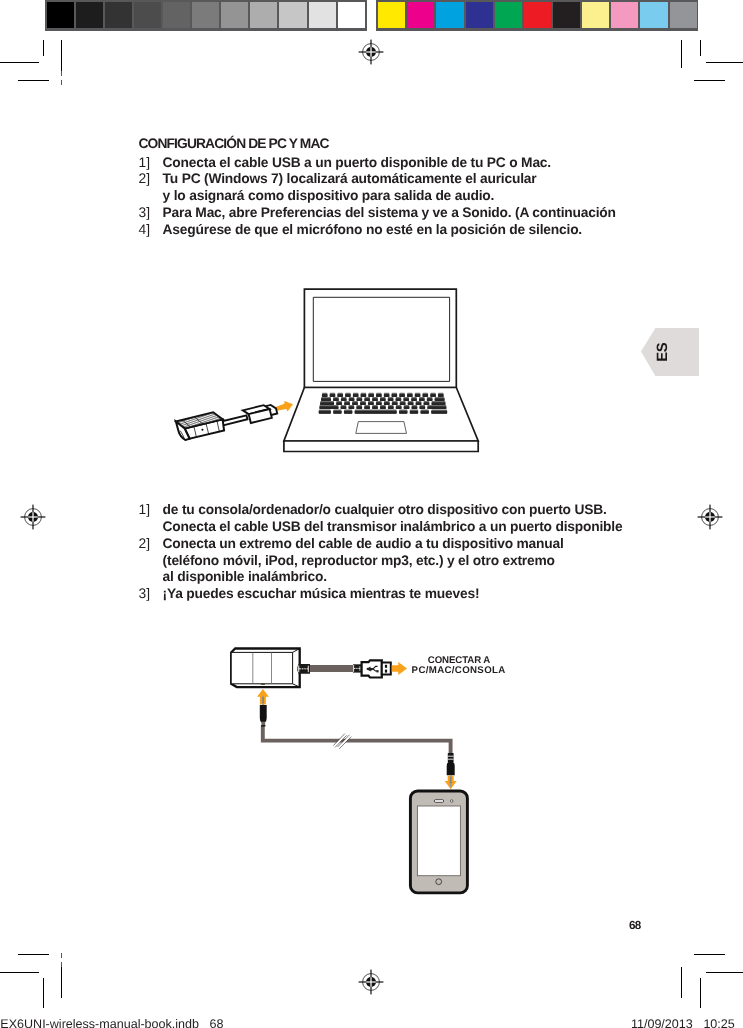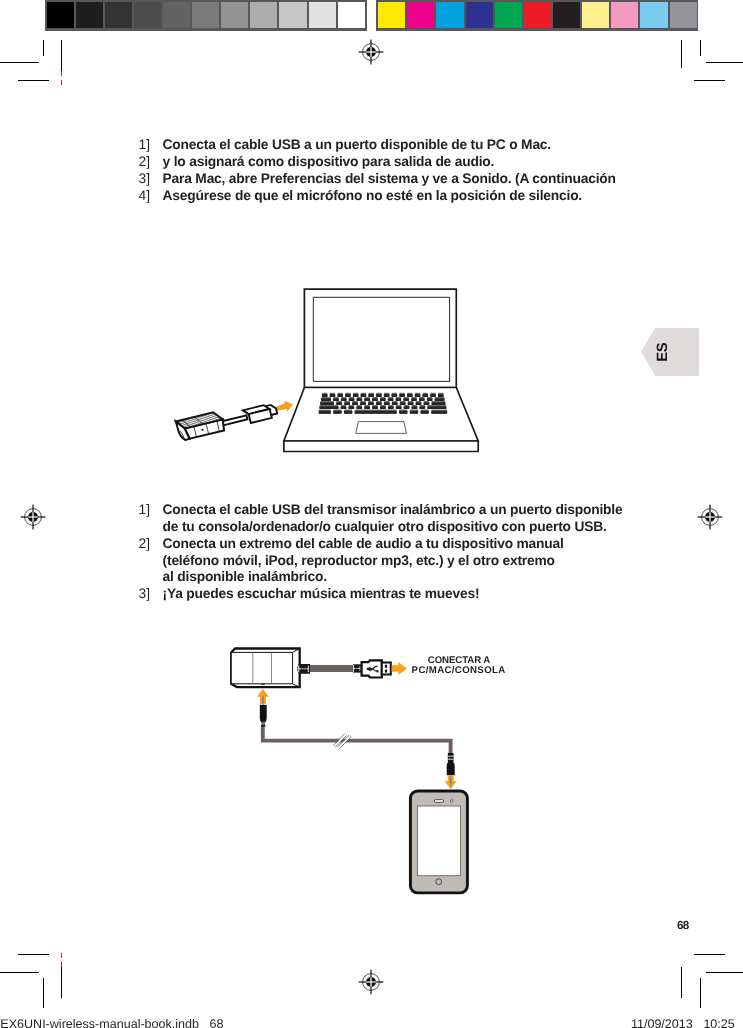--- a/index.html
+++ b/index.html
@@ -143,30 +143,32 @@
   </svg>
 
   <div id="estab" style="left:640.6px;top:327.8px;width:58.8px;height:48px;">
     <svg width="58.8" height="48" viewBox="0 0 58.8 48">
       <path d="M14.4 0 H58.8 V48 H14.4 L0 23.6 Z" fill="#dedbda"></path>
     </svg>
     <span class="lbl" style="left:13.2px;top:17.6px;width:18.8px;text-align:center;">ES</span>
   </div>
 
   <div class="block" id="block0" style="top:137.2px;">
+      <div class="sec-title">CONFIGURACIÓN DE PC Y MAC</div>
       <ul class="olist">
         <li>
           <span class="num">1]</span>
           <span class="txt">
             <div>Conecta el cable USB a un puerto disponible de tu PC o Mac.</div>
           </span>
         </li>
         <li>
           <span class="num">2]</span>
           <span class="txt">
+            <div>Tu PC (Windows 7) localizará automáticamente el auricular</div>
             <div>y lo asignará como dispositivo para salida de audio.</div>
           </span>
         </li>
         <li>
           <span class="num">3]</span>
           <span class="txt">
             <div>Para Mac, abre Preferencias del sistema y ve a Sonido. (A continuación</div>
           </span>
         </li>
         <li>
@@ -175,22 +177,22 @@
             <div>Asegúrese de que el micrófono no esté en la posición de silencio.</div>
           </span>
         </li>
       </ul>
     </div>
   <div class="block" id="block1" style="top:502.2px;">
       <ul class="olist">
         <li>
           <span class="num">1]</span>
           <span class="txt">
+            <div>de tu consola/ordenador/o cualquier otro dispositivo con puerto USB.</div>
             <div>Conecta el cable USB del transmisor inalámbrico a un puerto disponible</div>
-            <div>de tu consola/ordenador/o cualquier otro dispositivo con puerto USB.</div>
           </span>
         </li>
         <li>
           <span class="num">2]</span>
           <span class="txt">
             <div>Conecta un extremo del cable de audio a tu dispositivo manual</div>
             <div>(teléfono móvil, iPod, reproductor mp3, etc.) y el otro extremo</div>
             <div>al disponible inalámbrico.</div>
           </span>
         </li>
@@ -500,18 +502,18 @@
 
     <g>
       <rect x="190.4" y="151.0" width="57.0" height="101.9" rx="7.2" fill="#c0bbb5" stroke="#111" stroke-width="2.9"></rect>
       <rect x="197.4" y="166.0" width="43.0" height="69.7" fill="#fff" stroke="#6d6762" stroke-width="0.9"></rect>
       <rect x="214.3" y="159.7" width="9.4" height="2.6" rx="1.3" fill="#fff" stroke="#2b2b2b" stroke-width="0.8"></rect>
       <circle cx="231.7" cy="161.0" r="1.25" fill="#fff" stroke="#2b2b2b" stroke-width="0.7"></circle>
       <circle cx="218.7" cy="241.7" r="2.9" fill="#c0bbb5" stroke="#2b2b2b" stroke-width="0.8"></circle>
     </g>
   </svg>
 
-  <div id="pageno" style="left:669px;top:920.4px;padding-left:8px;">68</div>
+  <div id="pageno" style="left:621px;top:920.4px;padding-left:8px;">68</div>
 
   <div class="foot" style="left:0.3px;top:1018.0px;">EX6UNI-wireless-manual-book.indb   68</div>
   <div class="foot" style="left:630.9px;top:1018.0px;">11/09/2013</div>
   <div class="foot" style="left:703.4px;top:1018.0px;">10:25</div>
 </div>
 
 </body></html>

